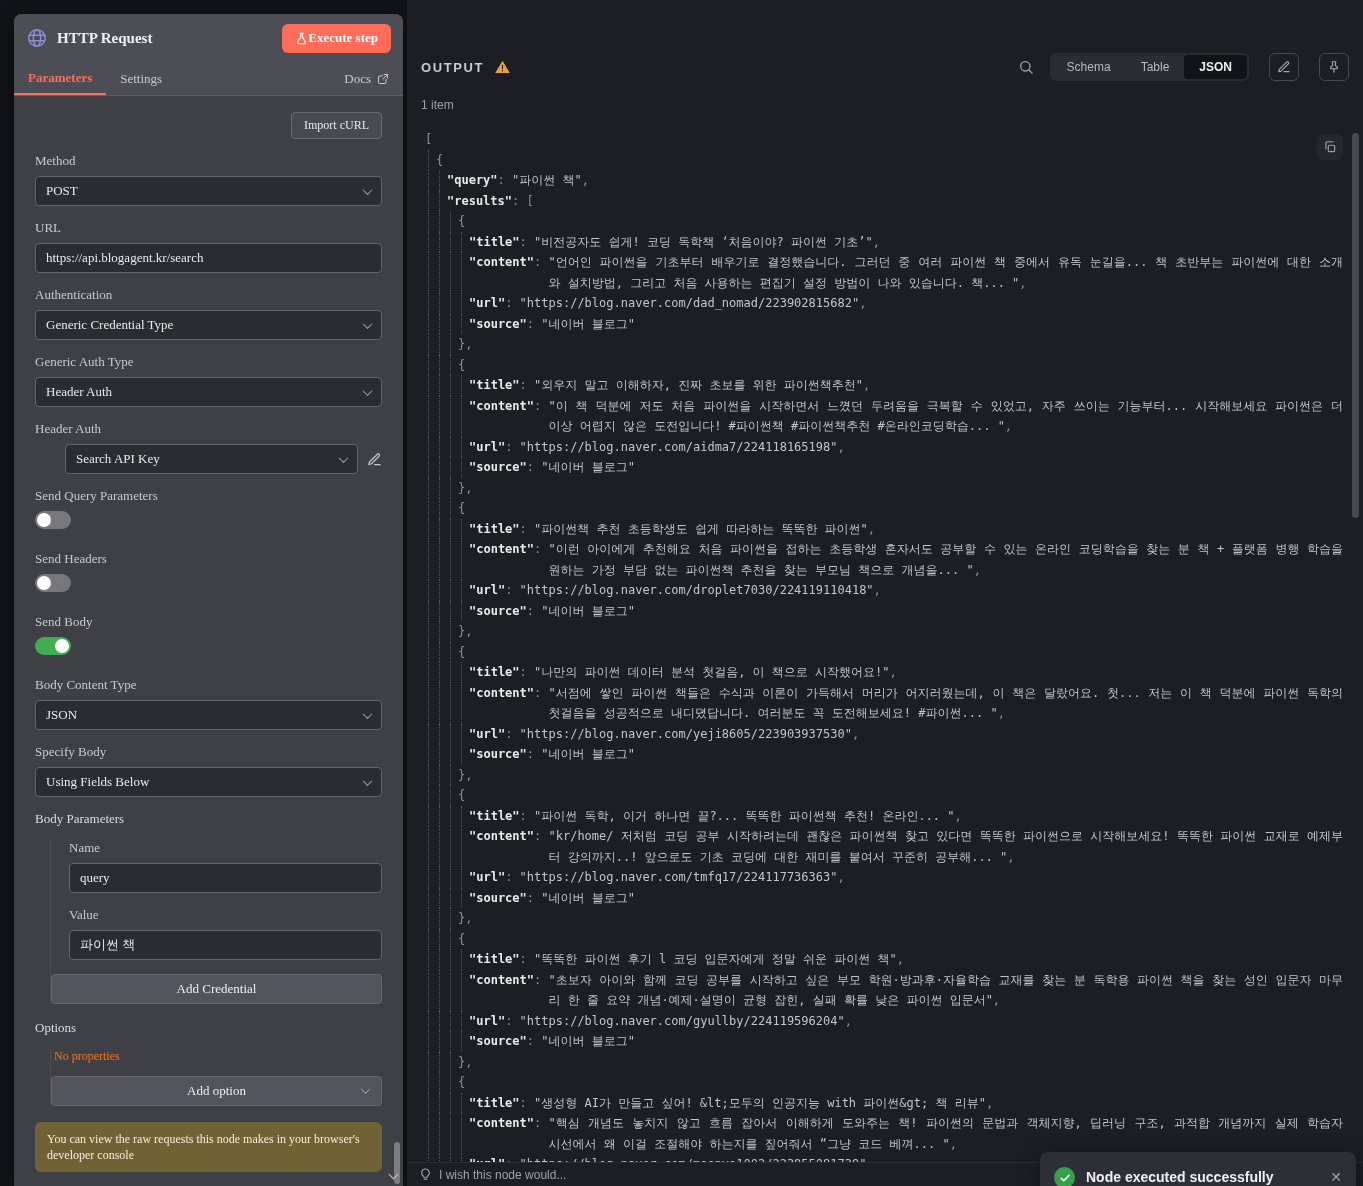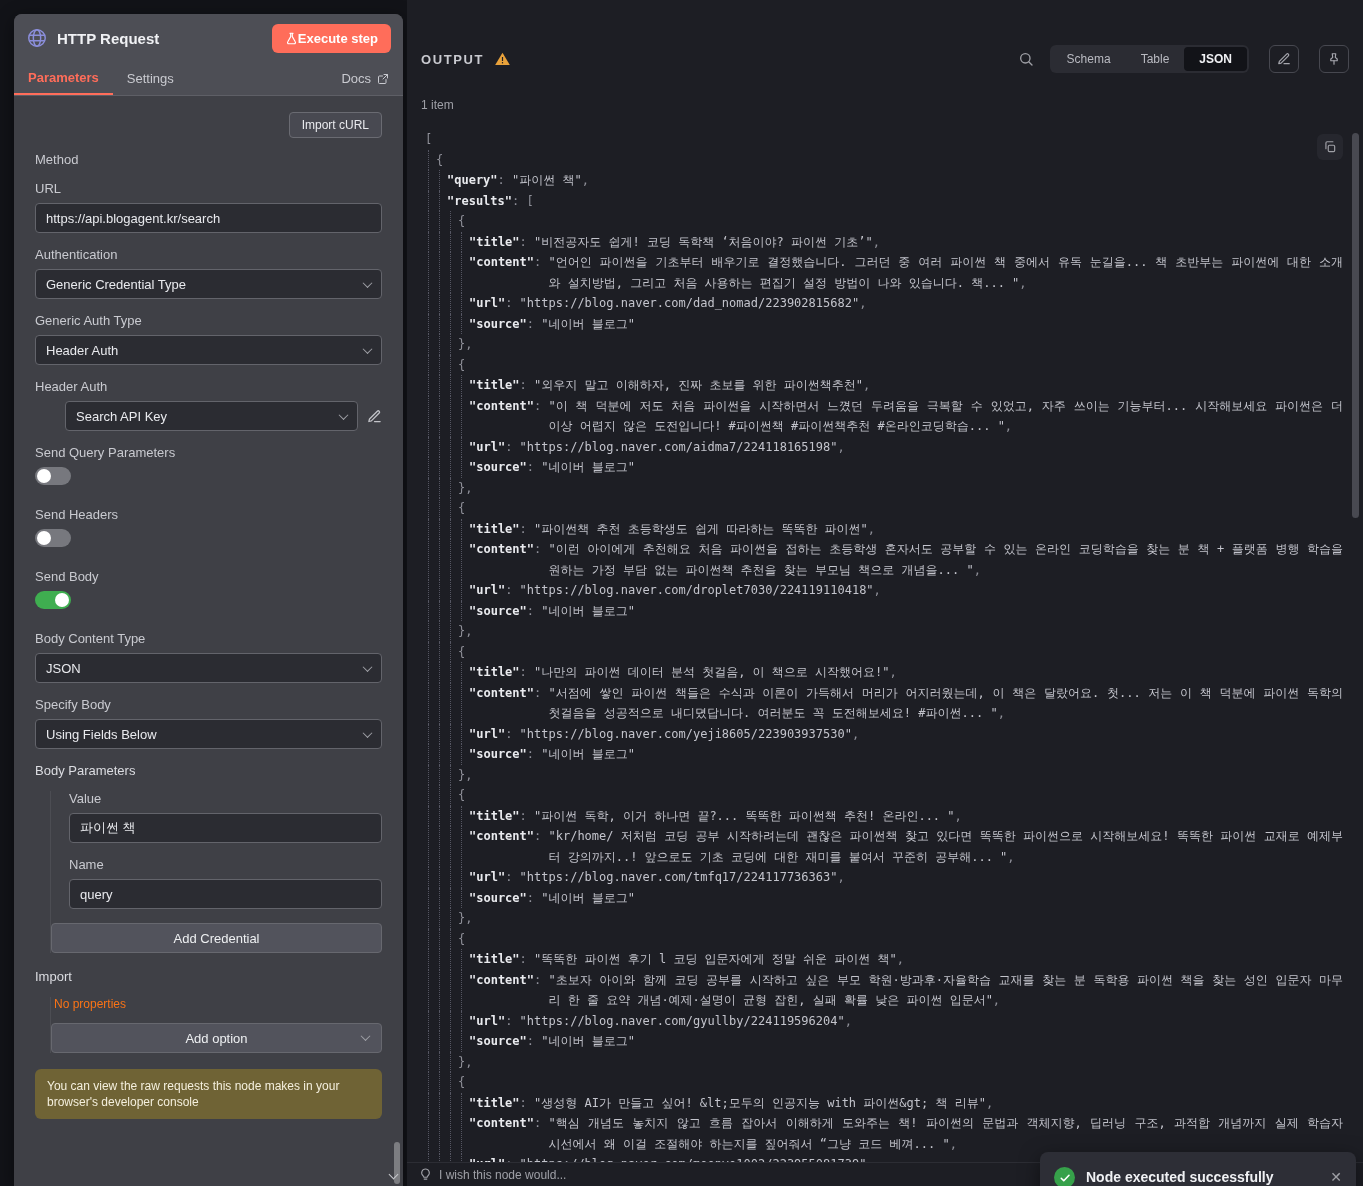--- a/index.html
+++ b/index.html
@@ -3,21 +3,21 @@
 <meta charset="utf-8">
 <style>
   * { box-sizing: border-box; margin: 0; padding: 0; }
   html,body { width:1363px; height:1186px; overflow:hidden; background:#121318;
     font-family:"Liberation Sans","DejaVu Sans",sans-serif; }
   #app { position:relative; width:1363px; height:1186px; overflow:hidden; }
 
   
   .ndv-panel { position:absolute; left:14px; top:14px; width:389px; height:1172px;
     background:#3f4046; border-radius:8px 8px 0 0; overflow:hidden;
-    box-shadow:0 4px 18px rgba(0,0,0,.45); }
+    box-shadow:0 4px 18px rgba(0,0,0,.45);font-family:Liberation Serif, serif; }
   .ndv-header { height:48px; background:#4d4e55; display:flex; align-items:center;
     padding:0 12px; gap:9px; }
   .node-icon { display:flex; align-items:center; }
   .node-title { font-size:15px; font-weight:700; color:#f0f1f4; flex:1; }
   .execute-btn { display:flex; align-items:center; background:#ff6d5a; color:#fff;
     border:none; border-radius:6px; height:29px; padding:0 13px; font-size:13px; font-weight:700;
     font-family:inherit; cursor:pointer; }
   .ndv-tabs { height:34px; background:#4d4e55; display:flex; align-items:stretch;
     border-bottom:1px solid #5e5f66; font-size:13px; }
   .tab { display:flex; align-items:center; padding:0 14px; color:#c9cad0; cursor:pointer; }
@@ -58,21 +58,21 @@
   .no-props { font-size:12px; color:#f97316; margin:4px 0 12px 3px; }
   .notice { margin-top:14px; background:#6f6335; border-radius:6px; padding:9px 12px;
     font-size:12px; line-height:16px; color:#f4efdd; }
   .panel-scroll-thumb { position:absolute; right:3px; top:1128px; width:6px; height:42px;
     border-radius:3px; background:rgba(255,255,255,.32); }
   .panel-scroll-arrow { position:absolute; right:6px; bottom:8px; width:7px; height:7px;
     border-right:1.6px solid #c7c8cd; border-bottom:1.6px solid #c7c8cd; transform:rotate(45deg); }
 
   
   .output-panel { position:absolute; left:407px; top:0; right:0; bottom:0; background:#1d1e24; }
-  .out-header { position:absolute; top:44px; left:14px; right:14px; height:30px; display:flex;
+  .out-header { position:absolute; top:52px; left:14px; right:14px; height:30px; display:flex;
     align-items:center; gap:10px; }
   .out-title { font-size:13px; font-weight:700; letter-spacing:1.6px; color:#c9cad0; }
   .warn-icon { display:flex; align-items:center; }
   .out-spacer { flex:1; }
   .search-btn { color:#9fa0a6; display:flex; align-items:center; cursor:pointer; margin-right:6px; }
   .segmented { display:flex; background:#2b2c33; border-radius:6px; padding:2px; }
   .seg { border:none; background:transparent; color:#b9bac1; font-size:12px; padding:5px 15px;
     border-radius:4px; font-family:inherit; cursor:pointer; }
   .seg.active { background:#121318; color:#f0f1f4; font-weight:700; }
   .icon-btn { width:30px; height:28px; border:1px solid #474850; border-radius:6px;
@@ -150,20 +150,24 @@
       </span>
     </nav>
 
     <div class="ndv-body">
       <div class="import-row">
         <button class="import-curl">Import cURL</button>
       </div>
 
       <div class="field">
         <label>Method</label>
+        <div class="select">
+          <span class="sel-value">POST</span>
+          <i class="chev"></i>
+        </div>
       </div>
 
       <div class="field">
         <label>URL</label>
         <input class="text-input" readonly="" value="https://api.blogagent.kr/search" style="">
       </div>
 
       <div class="field">
         <label>Authentication</label>
         <div class="select">
@@ -229,31 +233,31 @@
         <label>Specify Body</label>
         <div class="select">
           <span class="sel-value">Using Fields Below</span>
           <i class="chev"></i>
         </div>
       </div>
 
       <div class="section-label">Body Parameters</div>
       <div class="nested">
         <div class="field">
+          <label>Name</label>
+          <input class="text-input" readonly="" value="query" style="">
+        </div>
+        <div class="field">
           <label>Value</label>
           <input class="text-input" readonly="" value="파이썬 책" style="">
         </div>
-        <div class="field">
-          <label>Name</label>
-          <input class="text-input" readonly="" value="query" style="">
-        </div>
         <button class="wide-btn">Add Credential</button>
       </div>
 
-      <div class="section-label">Import</div>
+      <div class="section-label">Options</div>
       <div class="nested">
         <div class="no-props">No properties</div>
         <button class="wide-btn">
           <span>Add option</span>
           <i class="chev"></i>
         </button>
       </div>
 
       <div class="notice">You can view the raw requests this node makes in your browser's developer console</div>
     </div>

